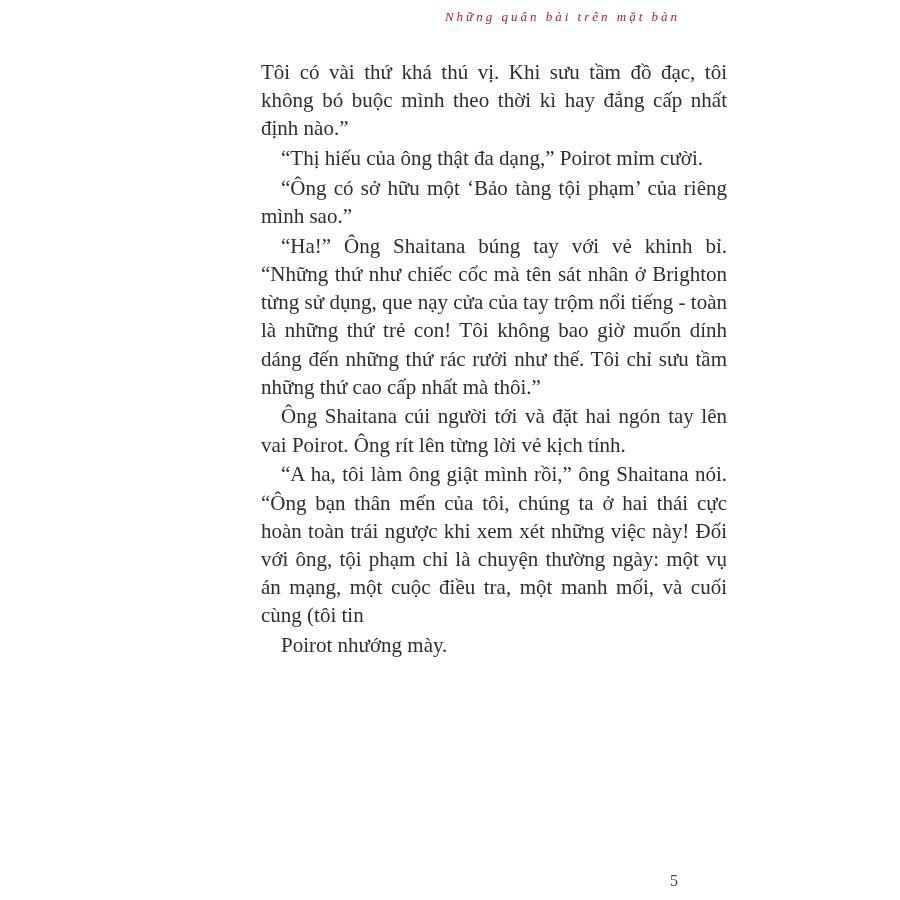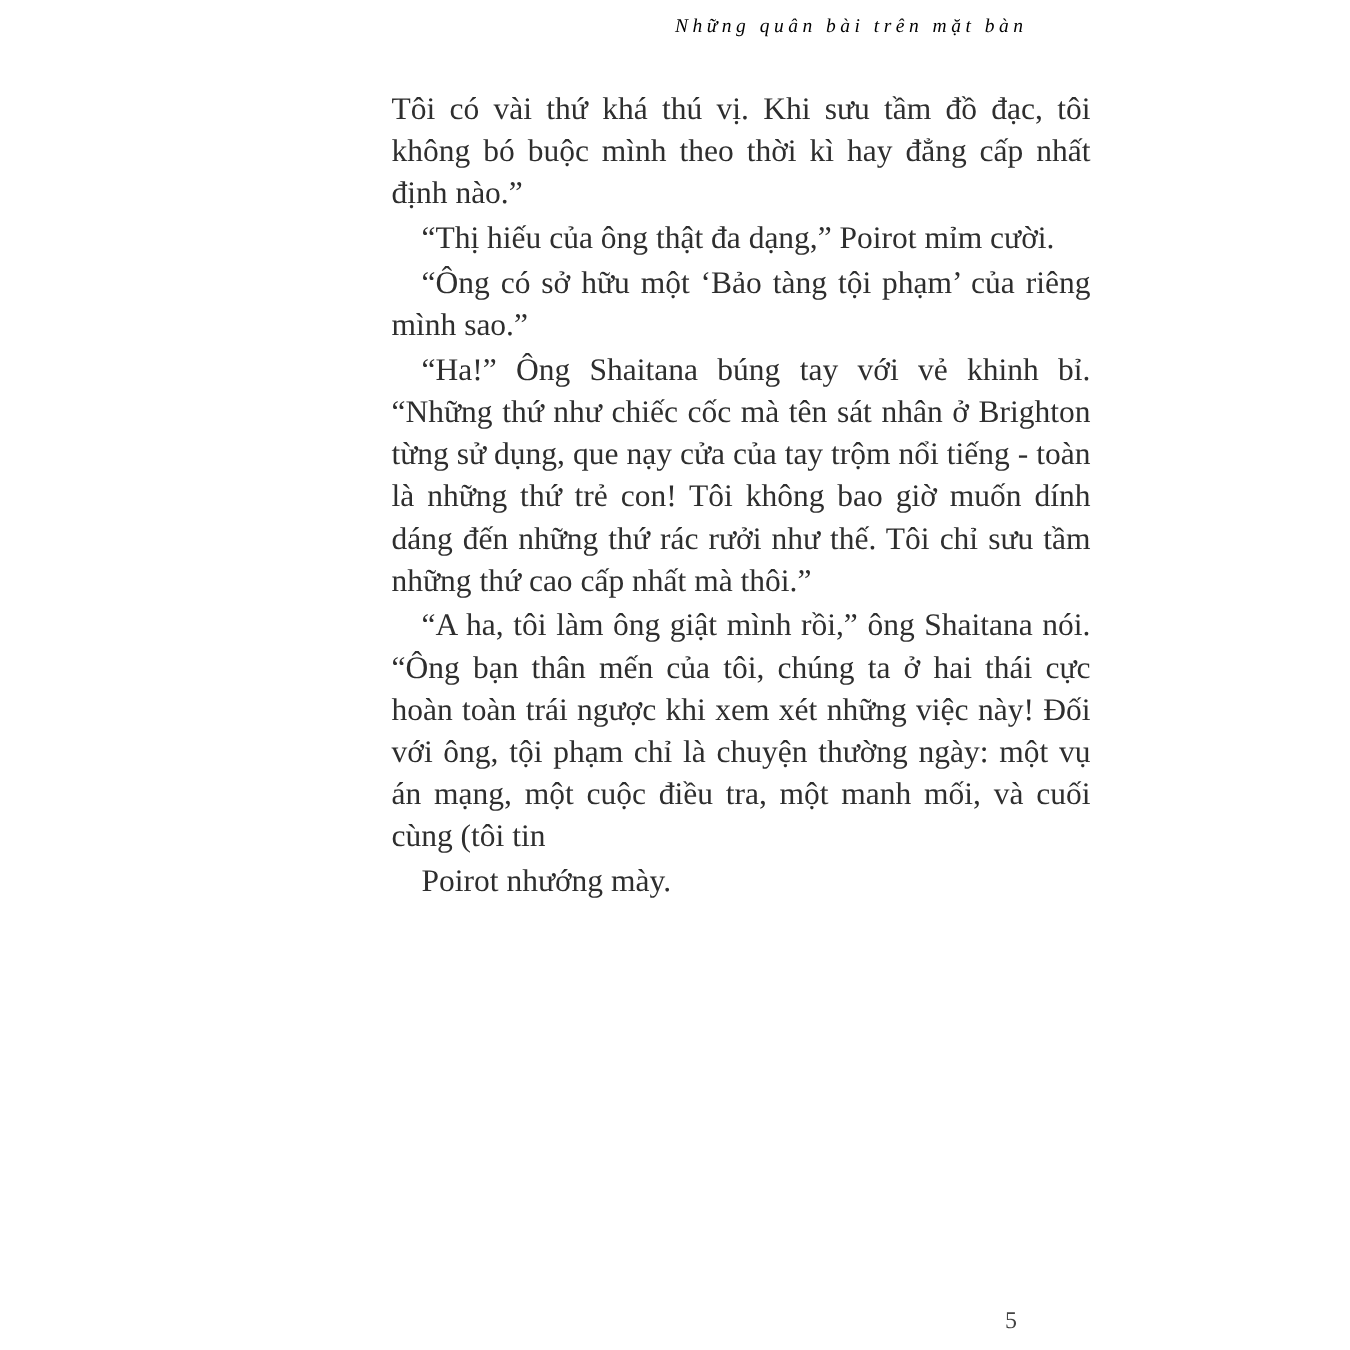--- a/index.html
+++ b/index.html
@@ -3,23 +3,23 @@
   <meta charset="utf-8">
   <style>
     html, body { margin: 0; padding: 0; }
     body {
       width: 900px; height: 900px; background: #ffffff; position: relative; overflow: hidden;
       font-family: "DejaVu Serif", "Liberation Serif", serif;
       color: #2e2e2e;
     }
     .running-header {
       position: absolute; top: 9px; left: 440px; width: 245px;
-      text-align: right;
+      text-align: center;
       font-family: "Liberation Serif", "DejaVu Serif", serif;
-      font-style: italic; font-size: 13px; letter-spacing: 3px; color: #000000;
+      font-style: italic; font-size: 13px; letter-spacing: 3px; color: #b91c1c;
       white-space: nowrap;
     }
     .body-text {
       position: absolute; top: 58px; left: 218px; width: 466px;
       font-family: "Liberation Serif", "DejaVu Serif", serif;
       font-size: 21px; line-height: 28.2px; text-align: justify; margin-left: 43px;
     }
     .body-text p { margin: 0 0 1.5px 0; text-indent: 20px; }
     .body-text p.no-indent { text-indent: 0; }
     .page-number {
@@ -30,17 +30,18 @@
 </head>
 <body>
 
 <div class="running-header">Những quân bài trên mặt bàn</div>
 
 <div class="body-text">
   <p class="no-indent">Tôi có vài thứ khá thú vị. Khi sưu tầm đồ đạc, tôi không bó buộc mình theo thời kì hay đẳng cấp nhất định nào.”</p>
   <p>“Thị hiếu của ông thật đa dạng,” Poirot mỉm cười.</p>
   <p>“Ông có sở hữu một ‘Bảo tàng tội phạm’ của riêng mình sao.”</p>
   <p>“Ha!” Ông Shaitana búng tay với vẻ khinh bỉ. “Những thứ như chiếc cốc mà tên sát nhân ở Brighton từng sử dụng, que nạy cửa của tay trộm nổi tiếng - toàn là những thứ trẻ con! Tôi không bao giờ muốn dính dáng đến những thứ rác rưởi như thế. Tôi chỉ sưu tầm những thứ cao cấp nhất mà thôi.”</p>
+  <p>Ông Shaitana cúi người tới và đặt hai ngón tay lên vai Poirot. Ông rít lên từng lời vẻ kịch tính.</p>
   <p>“A ha, tôi làm ông giật mình rồi,” ông Shaitana nói. “Ông bạn thân mến của tôi, chúng ta ở hai thái cực hoàn toàn trái ngược khi xem xét những việc này! Đối với ông, tội phạm chỉ là chuyện thường ngày: một vụ án mạng, một cuộc điều tra, một manh mối, và cuối cùng (tôi tin</p>
   <p>Poirot nhướng mày.</p>
 </div>
 
 <div class="page-number">5</div>
 
 </body></html>

